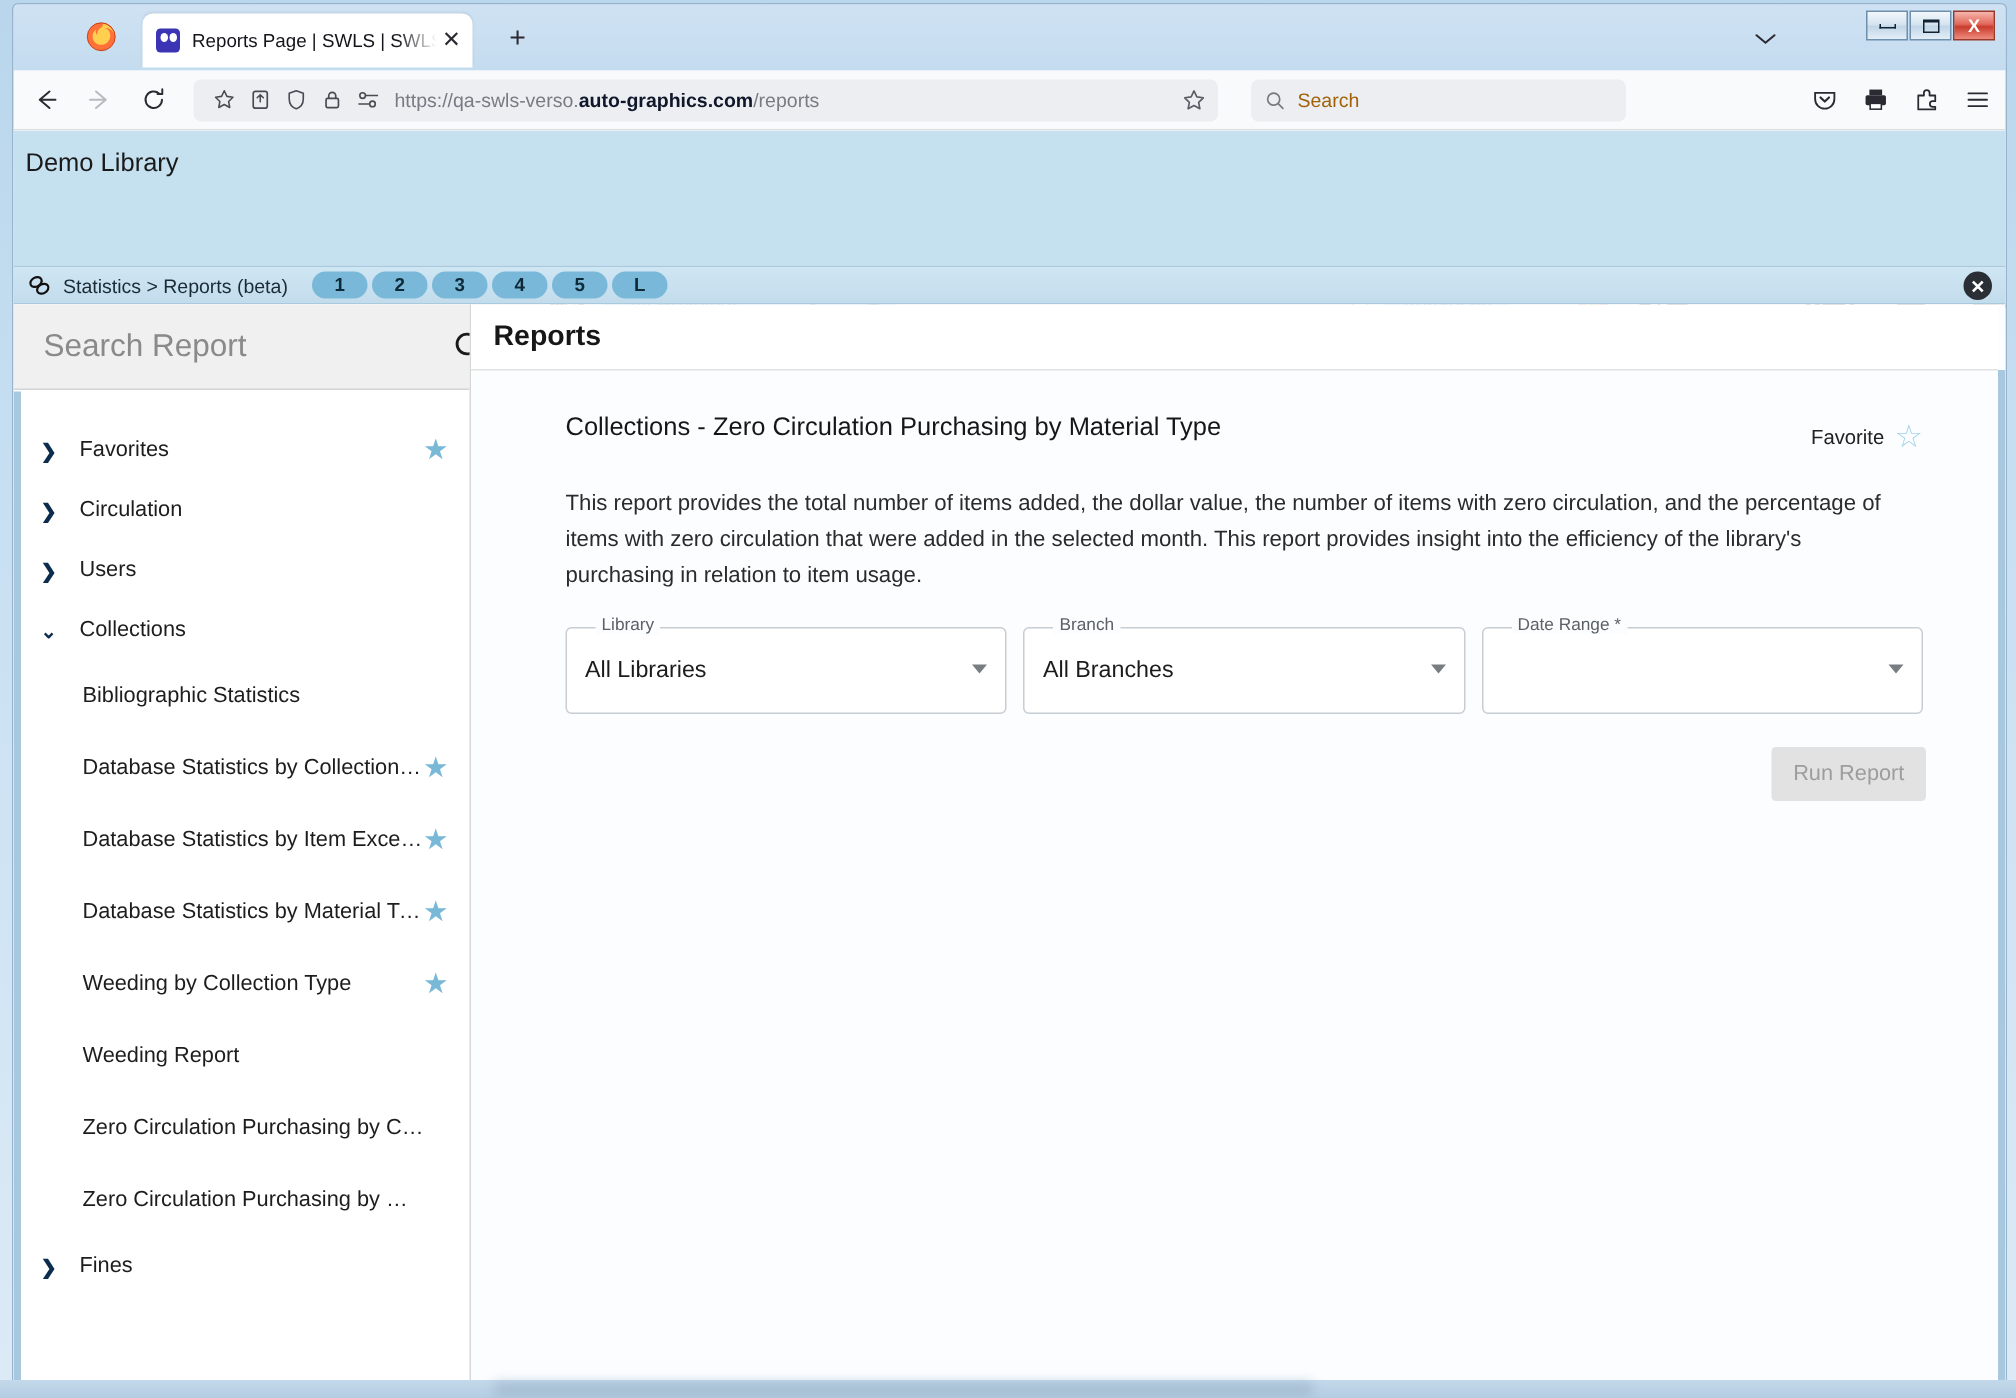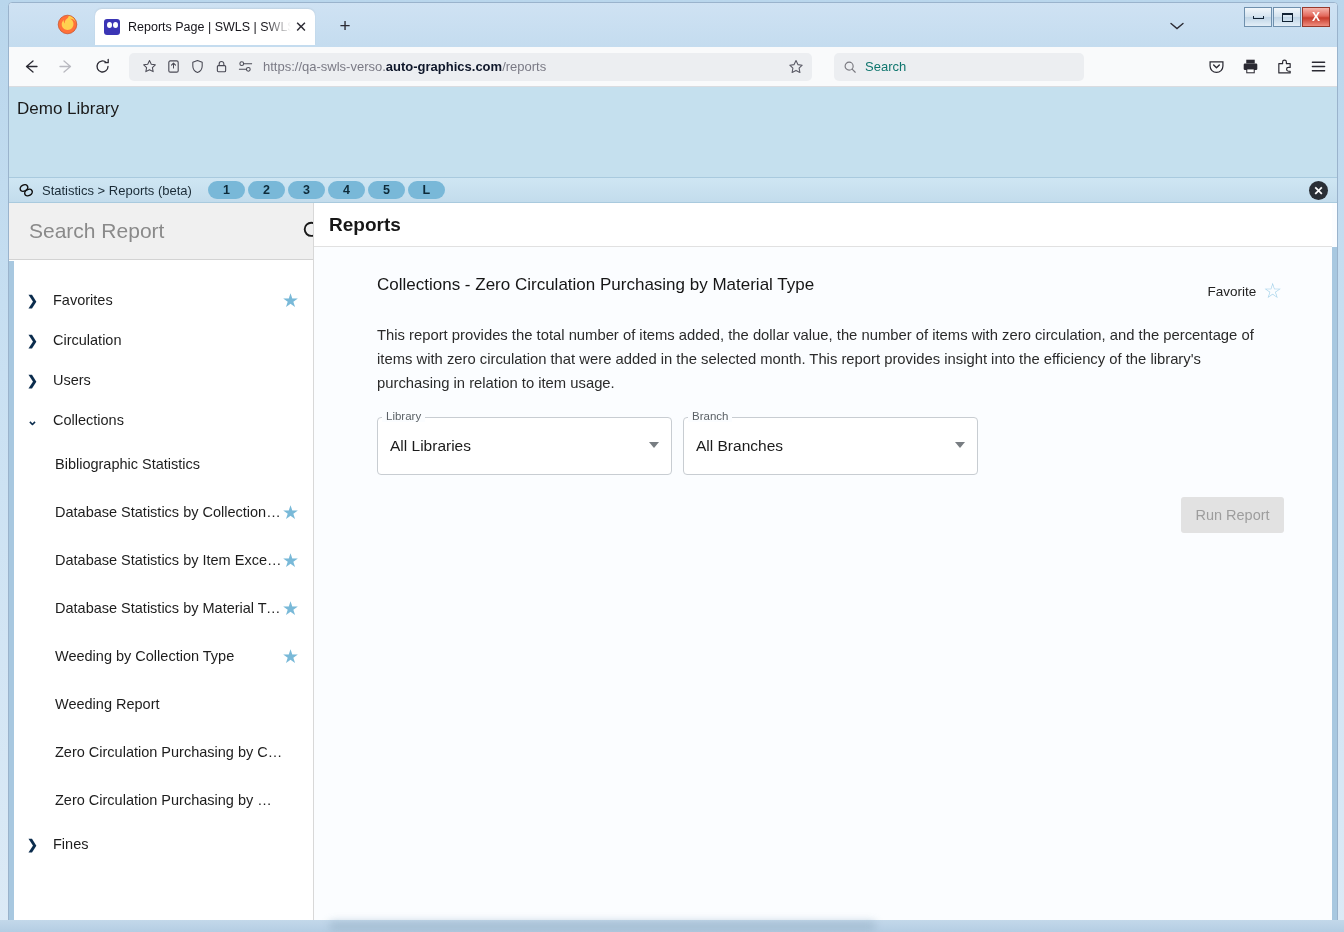--- a/index.html
+++ b/index.html
@@ -118,21 +118,21 @@
     padding: 0 8px;
   }
   .ub-icon { width: 24px; display:flex; align-items:center; justify-content:center; color:#4a4a55; }
   #urltext { font-size: 13px; color: #7a7a85; margin-left: 6px; white-space: nowrap; }
   #urltext b { color: #0f172a; font-weight: 700; }
   #star-ub { position:absolute; right:8px; top:6px; color:#5b5b66; }
   #searchbox {
     flex: 0 0 auto; width: 250px; height: 28px; margin-left: 22px;
     background: #eceef1; border-radius: 5px;
     display: flex; align-items: center; padding: 0 9px; gap: 8px;
-    font-size: 13px; color: #0f766e;
+    font-size: 13px; color: #a16207;
   }
   .tbicon { width: 26px; height: 26px; display:flex; align-items:center; justify-content:center; color:#2b2a33; }
   #tb-right { position:absolute; right: 6px; display:flex; align-items:center; gap:8px;}
 
   
   #app {
     position: relative;
     height: 838px;
     background: #fff;
     overflow: hidden;
@@ -293,21 +293,21 @@
   
   #form-row { display: flex; gap: 11px; margin-top: 22px; }
   .field {
     position: relative; height: 58px; border: 1px solid #c8cdd2; border-radius: 4px;
     background: #fff;
   }
   .field.library { width: 295px; }
   .field.branch  { width: 295px; text-align: center; }
   .field.daterange { width: 295px; }
   .field .flabel {
-    position: absolute; left: 4px; top: -8px; padding: 0 4px;
+    position: absolute; left: 19px; top: -8px; padding: 0 4px;
     background: #fbfdff; font-size: 11.5px; color: #5b6166;
   }
   .field .fval {
     position: absolute; left: 12px; top: 19px; font-size: 15.5px; color: #1b1b1b;
   }
   .field .fcaret {
     position: absolute; right: 12px; top: 24px;
     width: 0; height: 0; border-left: 5px solid transparent; border-right: 5px solid transparent;
     border-top: 6px solid #787d82;
   }
@@ -701,20 +701,25 @@
               <div class="field library">
                 <span class="flabel">Library</span>
                 <span class="fval">All Libraries</span>
                 <span class="fcaret"></span>
               </div>
               <div class="field branch">
                 <span class="flabel">Branch</span>
                 <span class="fval">All Branches</span>
                 <span class="fcaret"></span>
               </div>
+              <div class="field daterange">
+                <span class="flabel">Date Range *</span>
+                <span class="fval"></span>
+                <span class="fcaret"></span>
+              </div>
             </div>
 
             <div id="run-row">
               <button id="run-btn">Run Report</button>
             </div>
           </div>
 
           <div id="main-scroll-right"></div>
         </div>
       </div>

